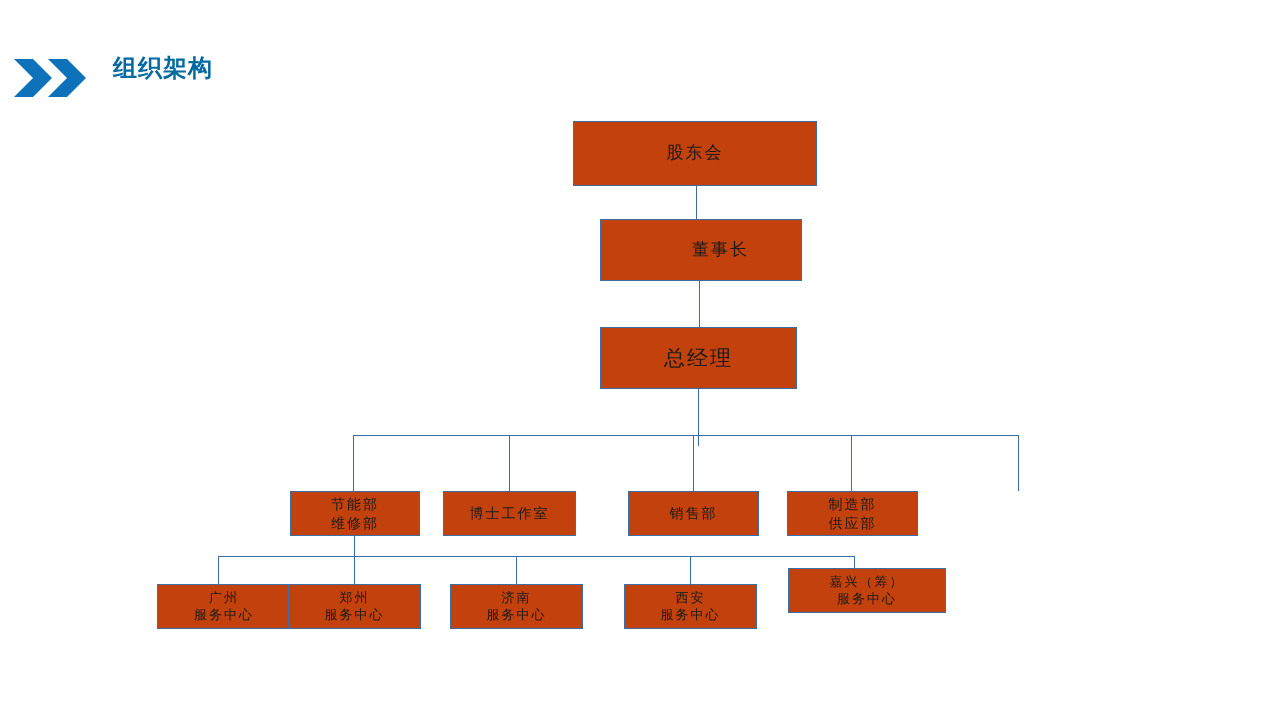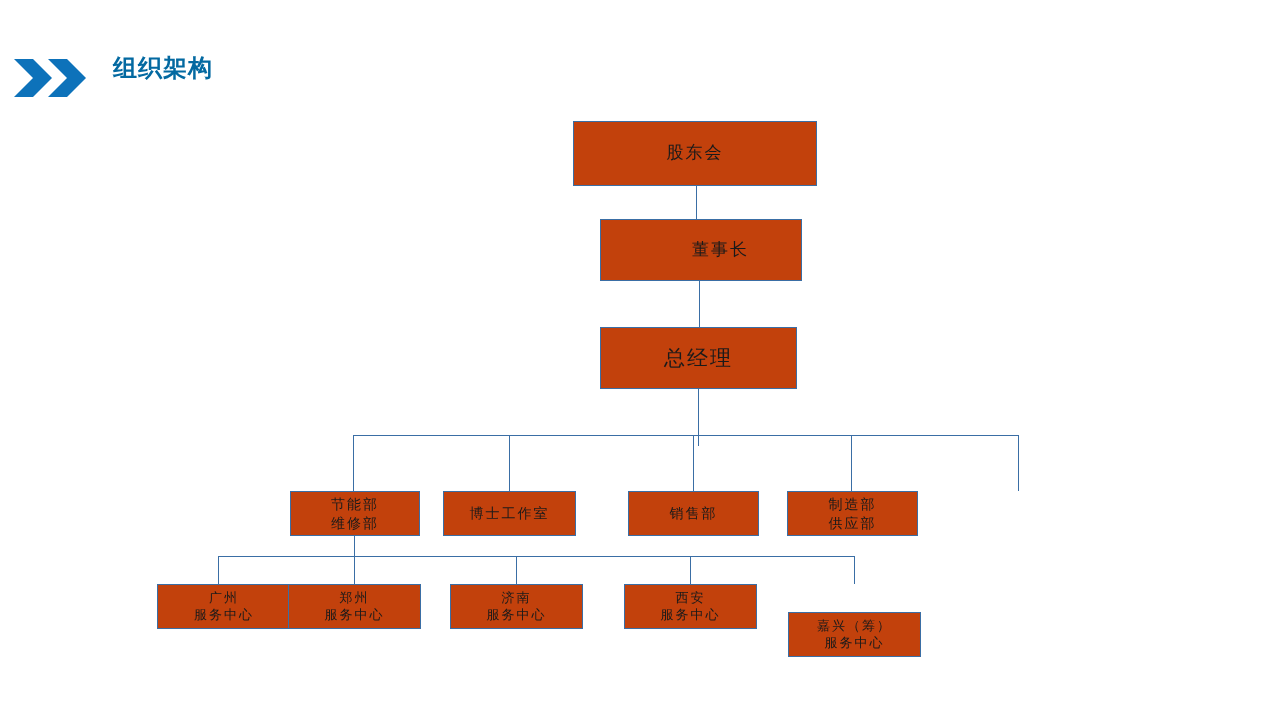--- a/index.html
+++ b/index.html
@@ -90,21 +90,21 @@
 
   
   .center {
     height: 45px;
     font-size: 13px;
   }
   #node-center-guangzhou { left: 133px; top: 584px; width: 134px; margin-left: 24px; }
   #node-center-zhengzhou { left: 288px; top: 584px; width: 133px; }
   #node-center-jinan     { left: 450px; top: 584px; width: 133px; }
   #node-center-xian      { left: 624px; top: 584px; width: 133px; justify-content: center; }
-  #node-center-jiaxing   { left: 788px; top: 612px; width: 133px; }
+  #node-center-jiaxing   { left: 788px; top: 568px; width: 158px; }
 
   
   .conn {
     position: absolute;
     background: #3a6ea5;
     z-index: 1;
   }
   .conn-v { width: 1px; }
   .conn-h { height: 1px; }
 </style>

